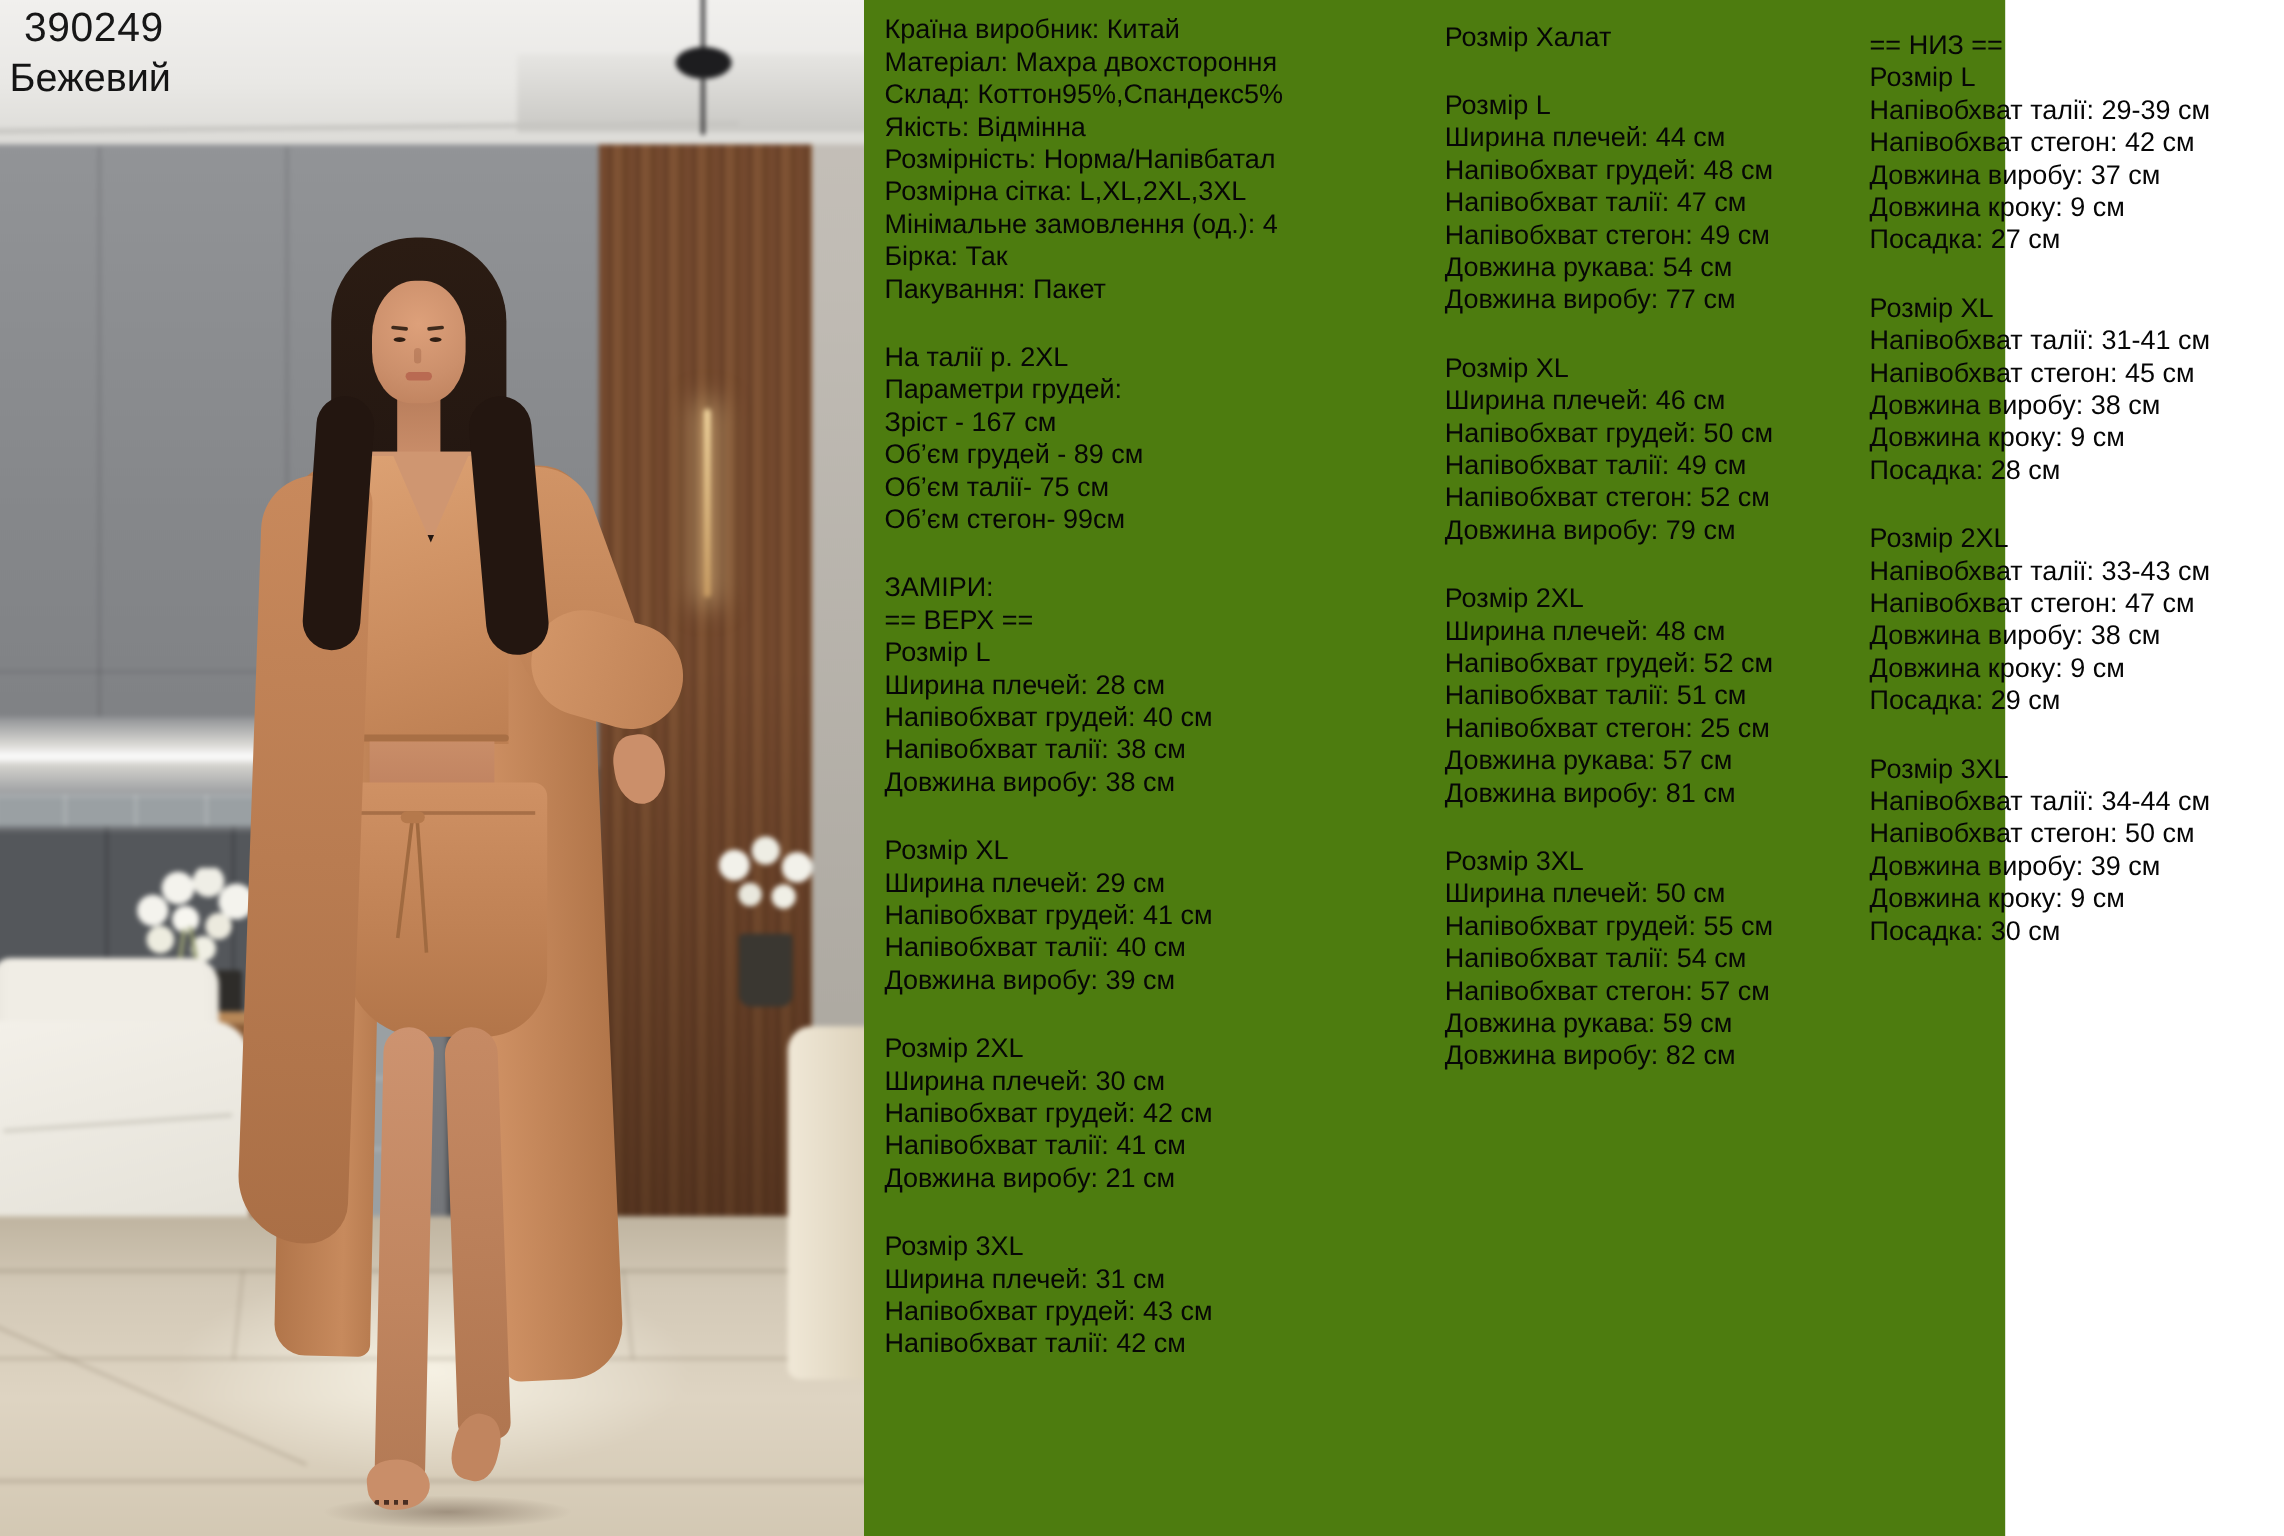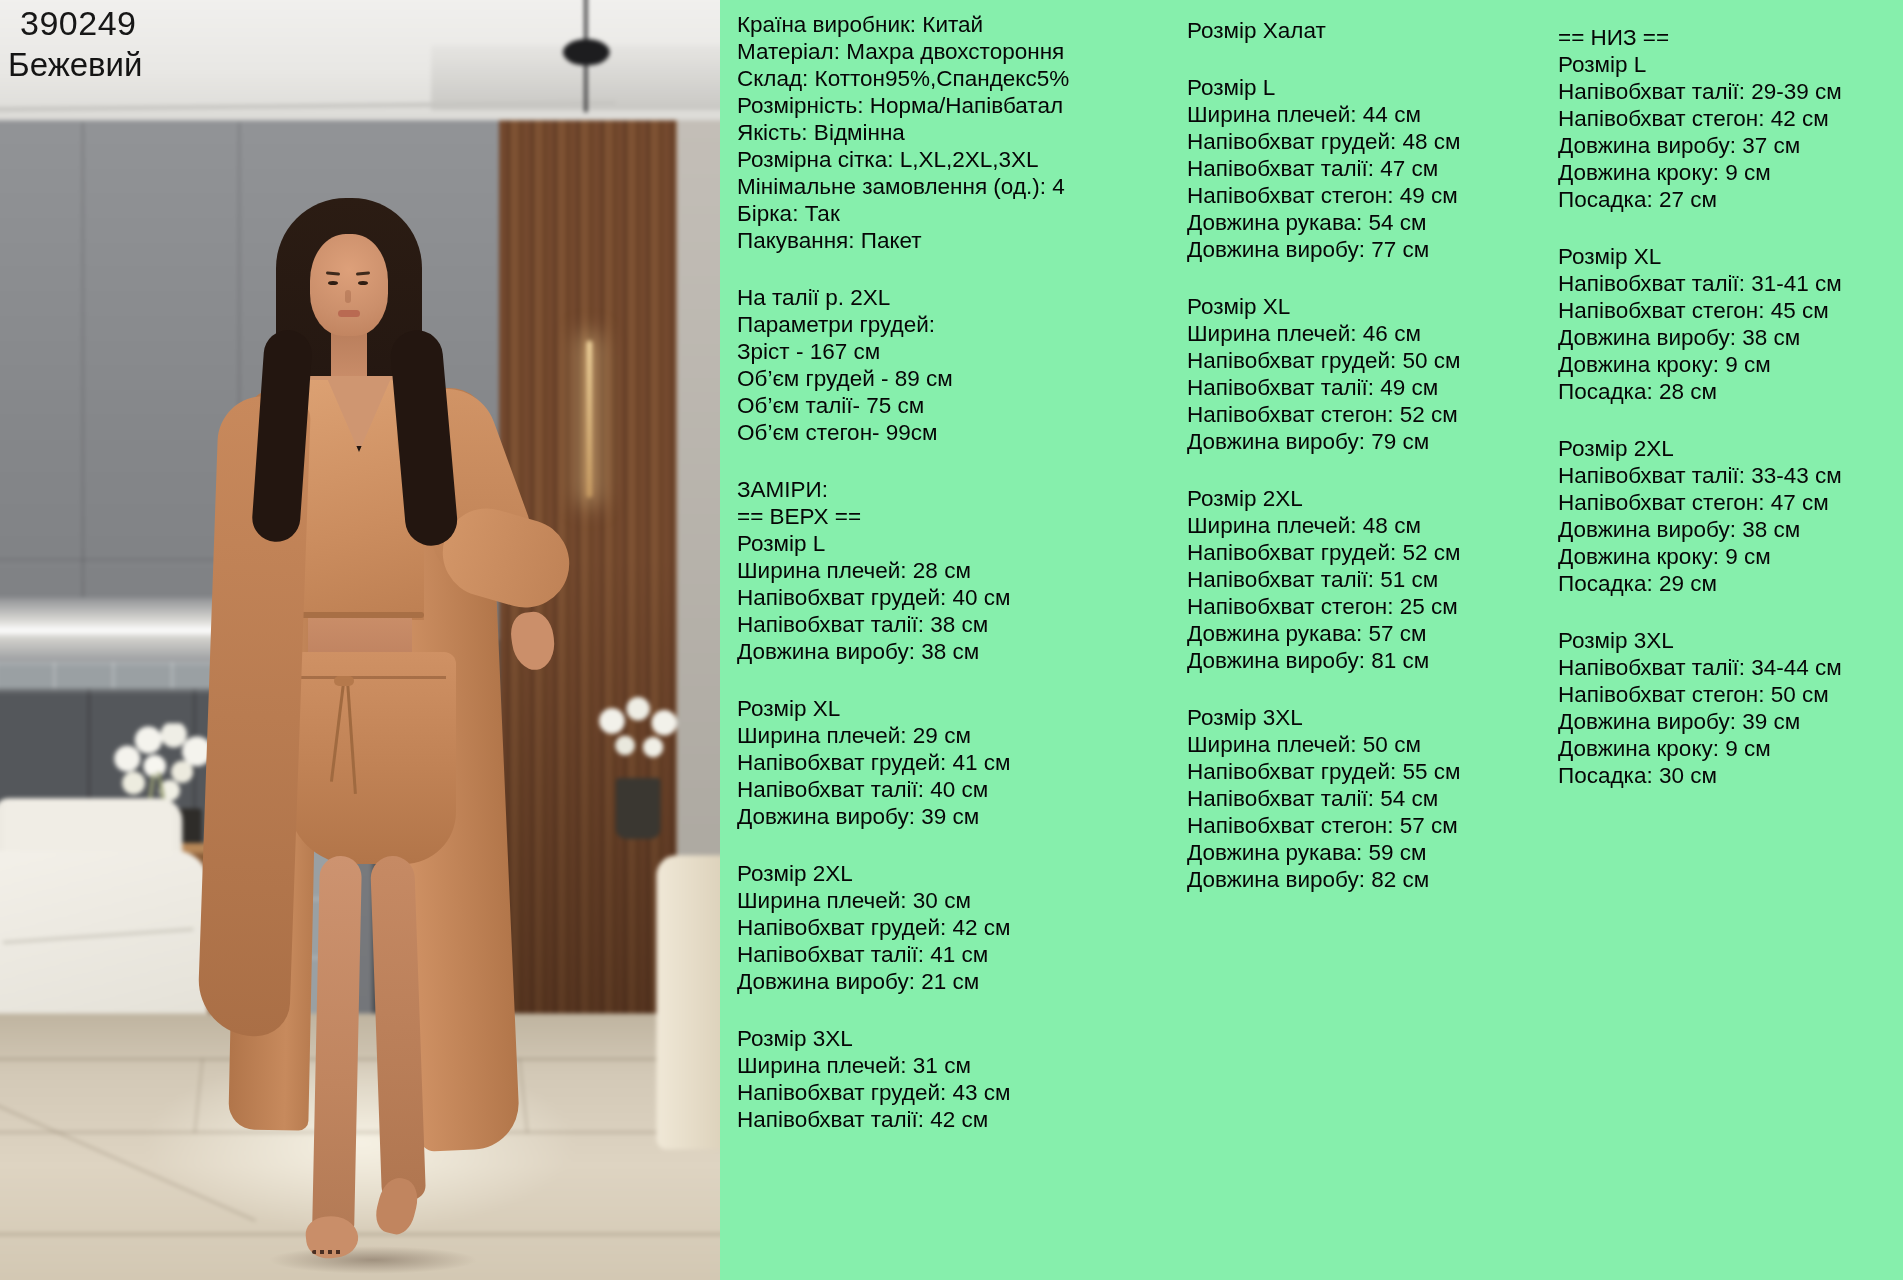--- a/index.html
+++ b/index.html
@@ -120,24 +120,24 @@
   .m-foot-l{left:306px;top:1216px;width:52px;height:42px;background:#c98e69;border-radius:40% 55% 45% 45%;transform:rotate(-6deg);}
   .m-foot-r{left:378px;top:1178px;width:38px;height:56px;background:#c1855f;border-radius:45% 45% 40% 40%;transform:rotate(14deg);}
   .m-toes-l{left:312px;top:1250px;width:32px;height:4px;border-radius:2px;background:repeating-linear-gradient(90deg,#4a2e22 0 4px,transparent 4px 8px);}
   .m-shadow{left:268px;top:1246px;width:210px;height:28px;background:radial-gradient(ellipse,rgba(80,60,45,.4),rgba(80,60,45,0) 70%);}
 
   
   .photo-code{left:20px;top:4px;font-size:34px;letter-spacing:.5px;color:#171717;}
   .photo-color{left:8px;top:46px;font-size:33px;color:#141414;}
 
   
-  .specs{position:absolute;left:720px;top:0;width:1183px;height:1280px;background:#86efac;}
+  .specs{position:absolute;left:720px;top:0;width:951px;height:1280px;background:#4d7c0f;}
   .spec-col{position:absolute;}
   .spec-col-1{left:17px;top:11px;width:440px;}
-  .spec-col-2{left:467px;top:17px;width:390px;}
+  .spec-col-2{left:484px;top:17px;width:390px;}
   .spec-col-3{left:838px;top:24px;width:360px;}
   .spec-group{margin:0 0 30px 0;}
   .spec-line{height:27px;line-height:27px;font-size:22.5px;white-space:nowrap;color:#060606;}
 </style>
 </head>
 <body>
 
 <div class="photo">
   <div class="bg">
     <div class="wall"></div>
@@ -227,22 +227,22 @@
   <div class="photo-code">390249</div>
   <div class="photo-color">Бежевий</div>
 </div>
 
 <div class="specs" id="spec-columns">
     <div class="spec-col spec-col-1">
       <div class="spec-group">
         <div class="spec-line">Країна виробник: Китай</div>
         <div class="spec-line">Матеріал: Махра двохстороння</div>
         <div class="spec-line">Склад: Коттон95%,Спандекс5%</div>
+        <div class="spec-line">Якість: Відмінна</div>
         <div class="spec-line">Розмірність: Норма/Напівбатал</div>
-        <div class="spec-line">Якість: Відмінна</div>
         <div class="spec-line">Розмірна сітка: L,XL,2XL,3XL</div>
         <div class="spec-line">Мінімальне замовлення (од.): 4</div>
         <div class="spec-line">Бірка: Так</div>
         <div class="spec-line">Пакування: Пакет</div>
       </div>
       <div class="spec-group">
         <div class="spec-line">На талії р. 2XL</div>
         <div class="spec-line">Параметри грудей:</div>
         <div class="spec-line">Зріст - 167 см</div>
         <div class="spec-line">Об’єм грудей - 89 см</div>

